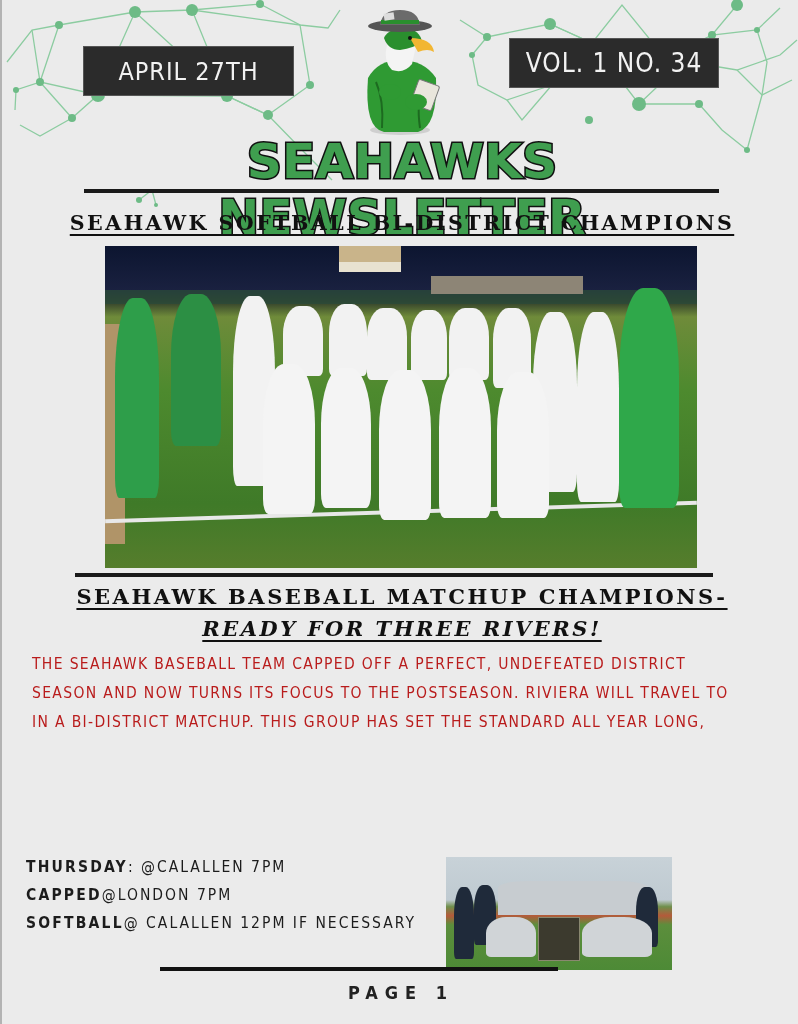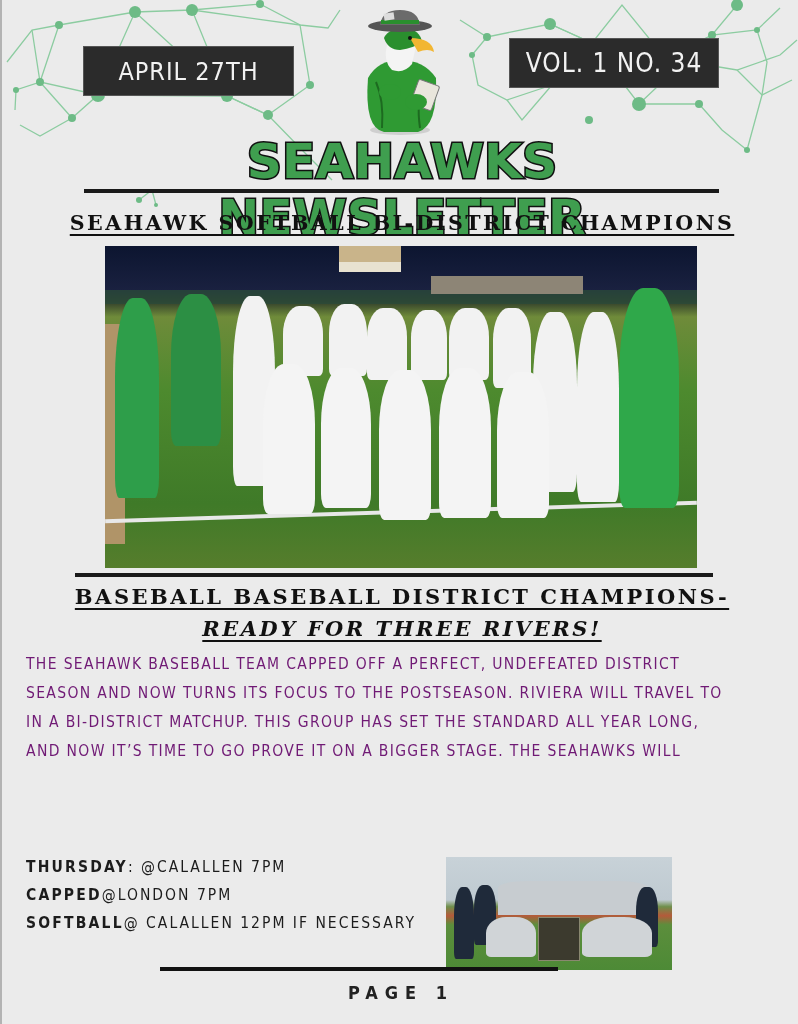--- a/index.html
+++ b/index.html
@@ -45,23 +45,23 @@
   .photo1 .scoreboard { position:absolute; left:234px; top:0; width:62px; height:24px; background:#c9b48a; }
   .photo1 .scoreboard2 { position:absolute; left:234px; top:16px; width:62px; height:10px; background:#e8e2d0; }
   .photo1 .bld { position:absolute; left:326px; top:30px; width:152px; height:18px; background:#8d8576; }
   .photo1 .dirt { position:absolute; left:0; top:78px; width:20px; height:220px; background:#b09468; }
   .photo1 .baseline { position:absolute; left:0; top:264px; width:100%; height:4px; background:#e8e8e8; transform: rotate(-1.8deg); }
   .person { position:absolute; border-radius: 40% 40% 10% 10%; }
   .section-rule { position: absolute; left: 73px; top: 573px; width: 638px; height: 4px; background: #1a1a1a; }
   .h2a { left: 24px; top: 584px; width: 752px; font-size: 21px; }
   .h2b { left: 24px; top: 616px; width: 752px; font-size: 21px; font-style: italic; }
   .body-text {
-    position: absolute; left: 24px; top: 650px; width: 760px;
+    position: absolute; left: 30px; top: 650px; width: 760px;
     font-family: "DejaVu Sans Condensed", "DejaVu Sans", sans-serif; font-stretch: condensed;
-    font-size: 15.5px; line-height: 29px; color: #701a75; letter-spacing: 1.35px;
+    font-size: 15.5px; line-height: 29px; color: #b91c1c; letter-spacing: 1.35px;
   }
   .body-text .line { display:block; white-space: nowrap; }
   .schedule {
     position: absolute; left: 24px; top: 853px; width: 420px;
     font-family: "DejaVu Sans Condensed", "DejaVu Sans", sans-serif; font-stretch: condensed;
     font-size: 15.5px; line-height: 28px; color: #1c1c1c; letter-spacing: 2px;
   }
   .schedule .row { white-space: nowrap; }
   .schedule b { font-weight: bold; letter-spacing: 2.2px; }
   .photo2 {
@@ -181,28 +181,27 @@
 
   <div class="person" style="left:158px;top:118px;width:52px;height:150px;background:#f4f4f4;"></div>
   <div class="person" style="left:216px;top:122px;width:50px;height:140px;background:#f4f4f4;"></div>
   <div class="person" style="left:274px;top:124px;width:52px;height:150px;background:#f4f4f4;"></div>
   <div class="person" style="left:334px;top:122px;width:52px;height:150px;background:#f4f4f4;"></div>
   <div class="person" style="left:392px;top:126px;width:52px;height:146px;background:#f4f4f4;"></div>
 </div>
 
 <div class="section-rule"></div>
 
-<div class="headline h2a">BASEBALL BASEBALL DISTRICT CHAMPIONS-</div>
+<div class="headline h2a">SEAHAWK BASEBALL MATCHUP CHAMPIONS-</div>
 <div class="headline h2b">READY FOR THREE RIVERS!</div>
 
 <div class="body-text">
   <span class="line">THE SEAHAWK BASEBALL TEAM CAPPED OFF A PERFECT, UNDEFEATED DISTRICT</span>
   <span class="line">SEASON AND NOW TURNS ITS FOCUS TO THE POSTSEASON. RIVIERA WILL TRAVEL TO</span>
   <span class="line">IN A BI-DISTRICT MATCHUP. THIS GROUP HAS SET THE STANDARD ALL YEAR LONG,</span>
-  <span class="line">AND NOW IT’S TIME TO GO PROVE IT ON A BIGGER STAGE. THE SEAHAWKS WILL</span>
 </div>
 
 <div class="schedule">
   <div class="row">
     <b>THURSDAY</b><span>: @CALALLEN 7PM</span>
   </div>
   <div class="row">
     <b>CAPPED</b><span>@LONDON 7PM</span>
   </div>
   <div class="row">

